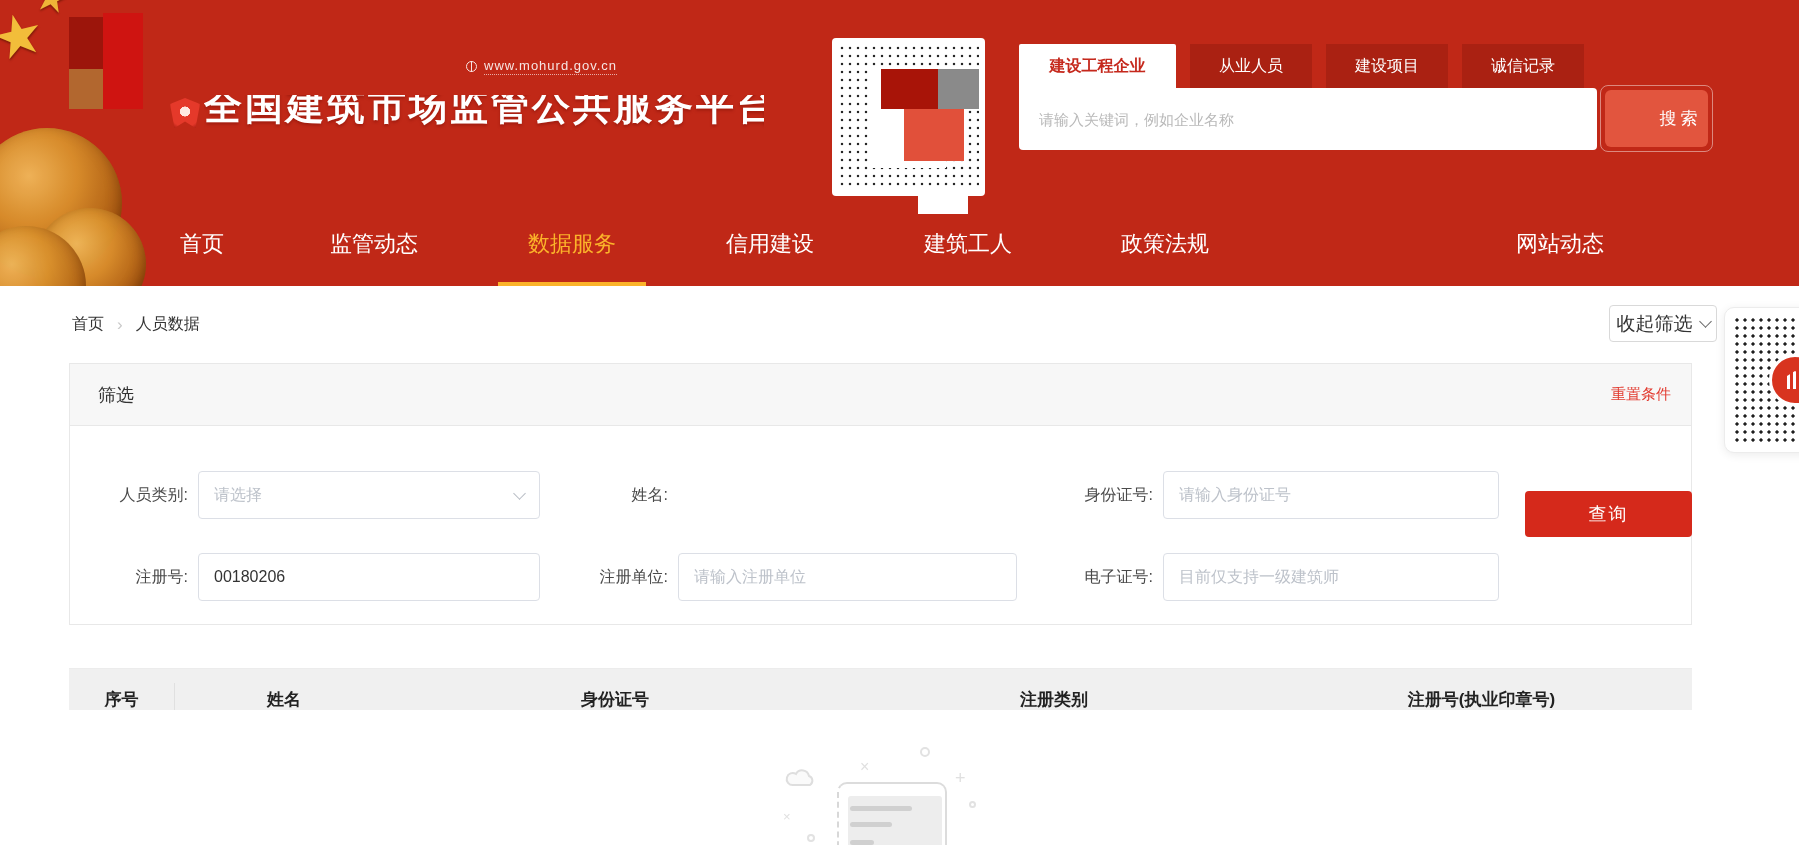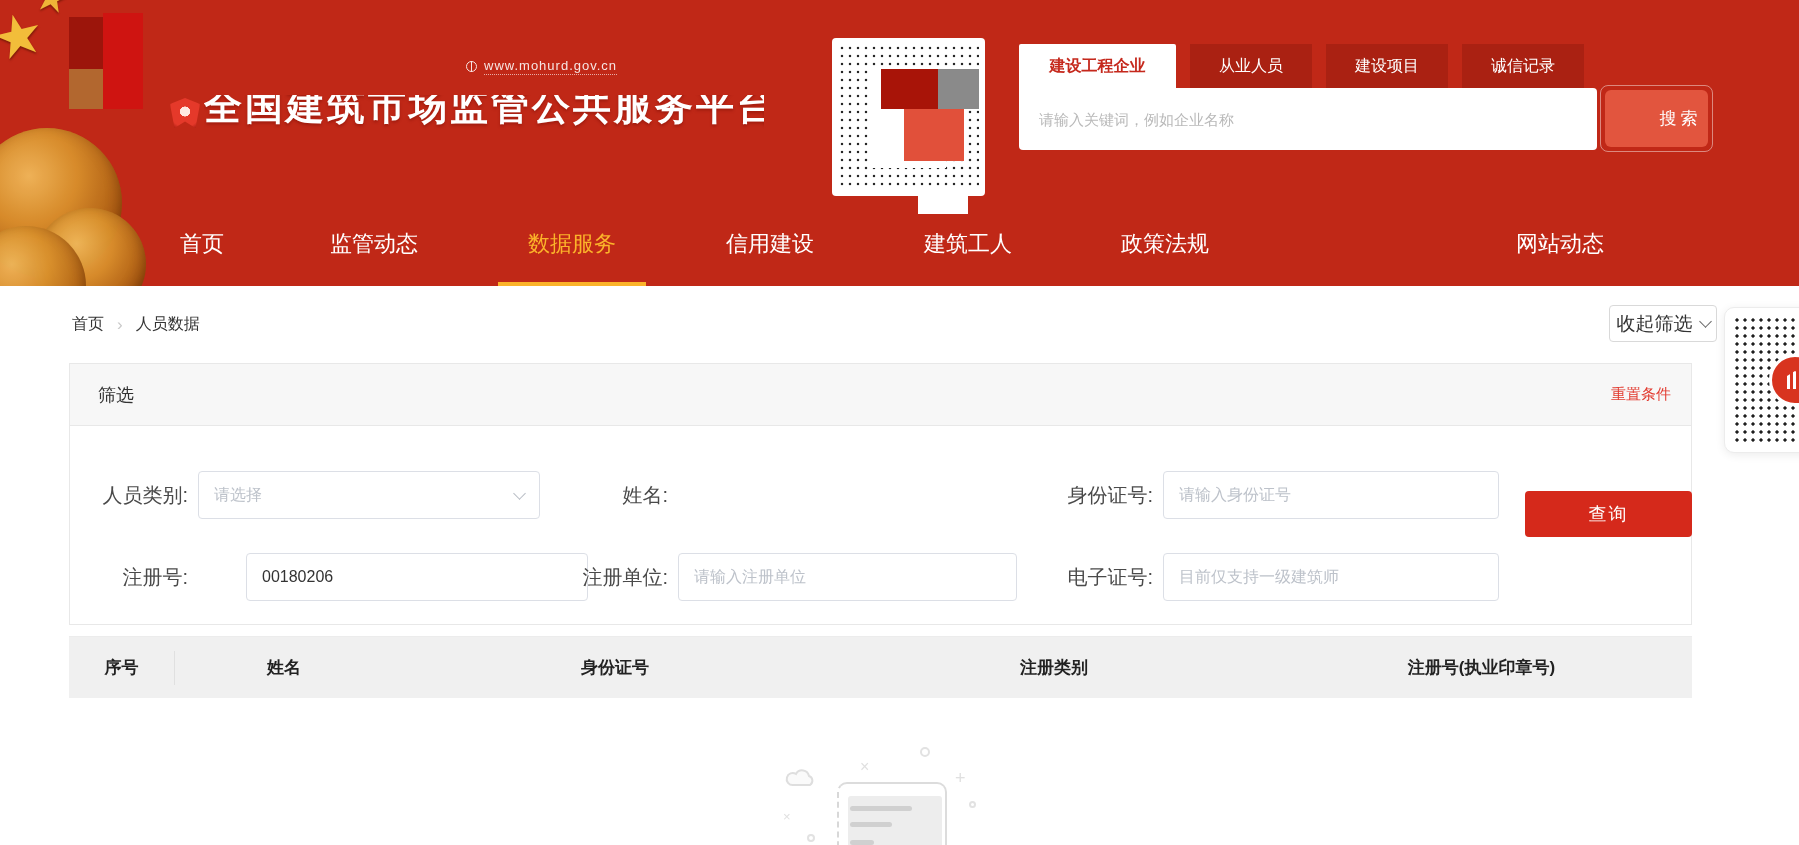--- a/index.html
+++ b/index.html
@@ -91,35 +91,35 @@
     clip-path:polygon(50% 0,100% 28%,100% 100%,0 100%,0 28%); }
 
   
   .filter-box { position:absolute; left:69px; top:363px; width:1623px; height:262px;
     background:#fff; border:1px solid #e8e8e8; }
   .filter-head { position:absolute; left:0; top:0; width:100%; height:62px; background:#f7f7f7;
     border-bottom:1px solid #e8e8e8; display:flex; align-items:center; }
   .filter-title { font-size:18px; color:#333; margin-left:28px; }
   .reset-link { position:absolute; right:20px; font-size:15px; color:#e23a2f; cursor:pointer; }
   .field { position:absolute; display:flex; align-items:center; height:48px; }
-  .field-label { font-size:20px; color:#4a4a4a; text-align:right; margin-right:10px; white-space:nowrap; }
+  .field-label { font-size:16px; color:#4a4a4a; text-align:right; margin-right:10px; white-space:nowrap; }
   .tb { height:48px; border:1px solid #dcdfe6; border-radius:4px; padding:0 15px;
     font-size:16px; color:#333; outline:none; font-family:inherit; background:#fff; }
   .tb::placeholder { color:#bdc2ca; }
   .select-box { height:48px; border:1px solid #dcdfe6; border-radius:4px; padding:0 15px;
     display:flex; align-items:center; justify-content:space-between; cursor:pointer; background:#fff; }
   .select-placeholder { font-size:16px; color:#bdc2ca; }
   .select-chev { width:9px; height:9px; border-right:1.6px solid #b7bcc4; border-bottom:1.6px solid #b7bcc4;
     transform:rotate(45deg); margin-top:-4px; }
   .query-btn { position:absolute; left:1455px; top:127px; width:167px; height:46px;
     background:#d5291b; border:none; border-radius:4px; color:#fff; font-size:18px;
     letter-spacing:2px; cursor:pointer; font-family:inherit; }
 
   
-  .table-head { position:absolute; left:69px; top:636px; width:1623px; height:62px;
+  .table-head { position:absolute; left:69px; top:668px; width:1623px; height:62px;
     background:#f0f0f0; border-top:1px solid #ececec; display:flex; align-items:center; }
   .th { font-size:17px; font-weight:bold; color:#222; text-align:center; }
   .th-1 { width:106px; border-right:1px solid #e0e0e0; height:34px; line-height:34px; }
   .th-2 { width:218px; } .th-3 { width:444px; } .th-4 { width:434px; } .th-5 { width:421px; }
 
   
   .empty { position:absolute; left:0; top:710px; width:1799px; height:135px; background:#fff; }
   .doc { position:absolute; left:837px; top:72px; width:110px; height:80px; background:#fff;
     border:2px solid #dcdcdc; border-left:2px dashed #d8d8d8; border-radius:10px; }
   .doc-panel { position:absolute; left:9px; top:12px; width:94px; height:64px; background:#ededed; border-radius:3px; }
@@ -222,21 +222,21 @@
     <div class="field" style="left:491px;top:107px;">
       <span class="field-label" style="width:107px;">姓名:</span>
     </div>
     <div class="field" style="left:971px;top:107px;">
       <span class="field-label" style="width:112px;">身份证号:</span>
       <input class="tb" style="width: 336px;" type="text" placeholder="请输入身份证号">
     </div>
 
     <div class="field" style="left:28px;top:189px;">
       <span class="field-label" style="width:90px;">注册号:</span>
-      <input class="tb" style="width: 342px; margin-left: 48px;" type="text" value="00180206">
+      <input class="tb" style="width: 342px;" type="text" value="00180206">
     </div>
     <div class="field" style="left:491px;top:189px;">
       <span class="field-label" style="width:107px;">注册单位:</span>
       <input class="tb" style="width: 339px;" type="text" placeholder="请输入注册单位">
     </div>
     <div class="field" style="left:971px;top:189px;">
       <span class="field-label" style="width:112px;">电子证号:</span>
       <input class="tb" style="width: 336px;" type="text" placeholder="目前仅支持一级建筑师">
     </div>
 

